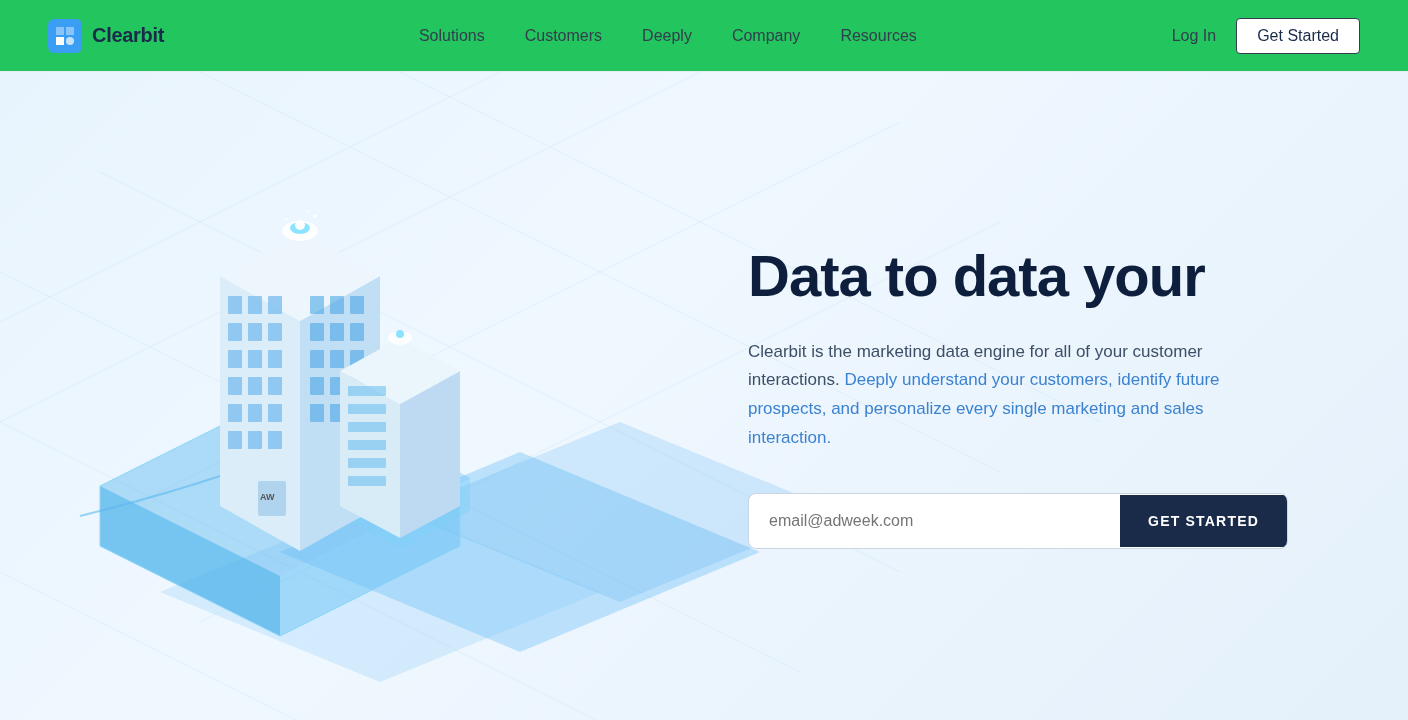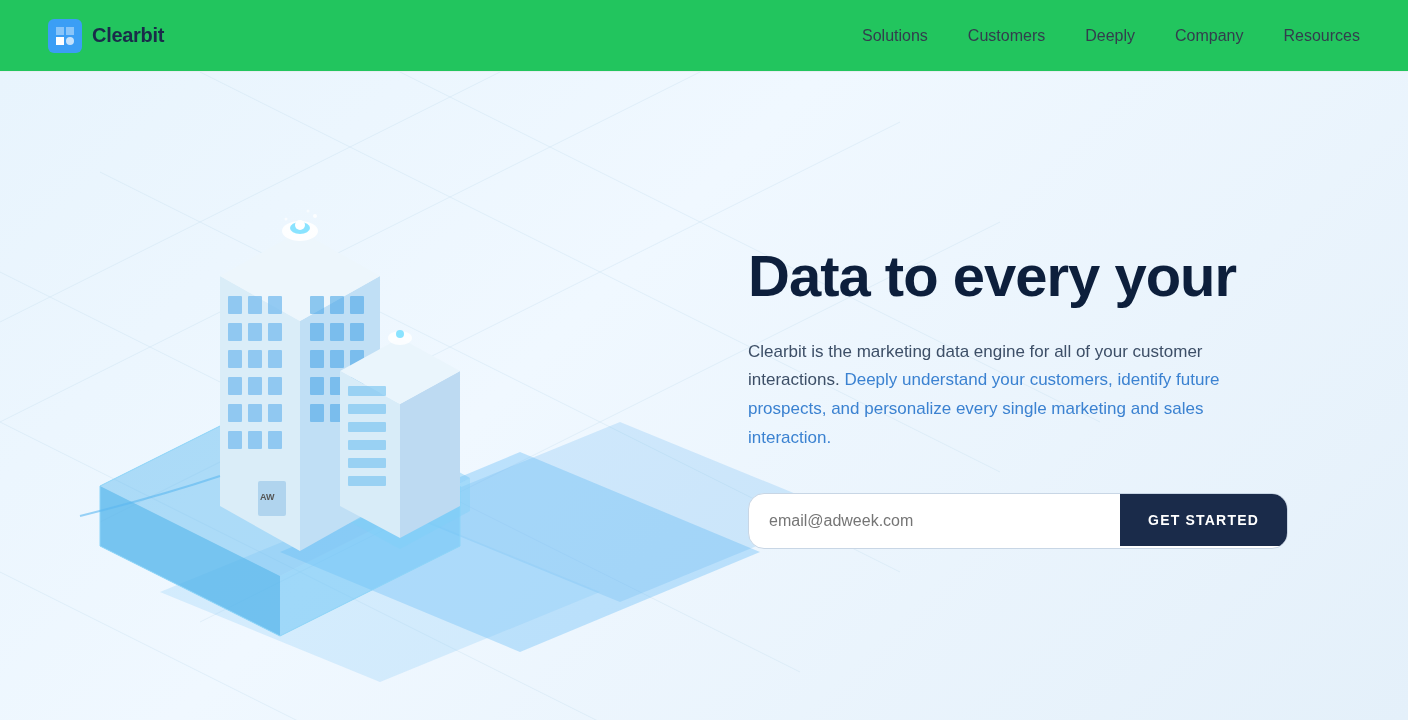--- a/index.html
+++ b/index.html
@@ -142,24 +142,24 @@
       margin-bottom: 40px;
       max-width: 500px;
     }
 
     .hero-description .highlight {
       color: #3b82d1;
     }
 
     .hero-cta {
       display: flex;
-      align-items: flex-start;
+      align-items: center;
       max-width: 540px;
       border: 1.5px solid #c8d6e5;
-      border-radius: 16px;
+      border-radius: 8px;
       overflow: hidden;
       background: #ffffff;
     }
 
     .hero-email-input {
       flex: 1;
       border: none;
       outline: none;
       padding: 18px 20px;
       font-size: 16px;
@@ -202,20 +202,24 @@
   </a>
 
   <ul class="nav-links">
     <li><a href="#">Solutions</a></li>
     <li><a href="#">Customers</a></li>
     <li><a href="#">Deeply</a></li>
     <li><a href="#">Company</a></li>
     <li><a href="#">Resources</a></li>
   </ul>
 
+  <div class="nav-actions">
+    <a class="nav-login" href="#">Log In</a>
+    <a class="nav-get-started" href="#">Get Started</a>
+  </div>
 </nav>
 
 <section class="hero">
 
   <svg class="hero-bg-lines" viewBox="0 0 1408 648" xmlns="http://www.w3.org/2000/svg">
 
     <g stroke="#c8dff0" stroke-width="0.8" opacity="0.5">
 
       <line x1="-100" y1="300" x2="700" y2="700"></line>
       <line x1="0" y1="200" x2="800" y2="600"></line>
@@ -319,21 +323,21 @@
 
       <ellipse cx="400" cy="222" rx="12" ry="7" fill="white" opacity="0.8"></ellipse>
       <circle cx="400" cy="218" r="4" fill="#7de0ff" opacity="0.9"></circle>
 
       <path d="M 80 400 Q 160 380 220 360" stroke="#5bb8f0" stroke-width="2" fill="none" opacity="0.6"></path>
     </svg>
   </div>
 
   <div class="hero-content">
     <h1 class="hero-title">
-      <span>Data to every your</span><br>
+      <span>Data to data your</span><br>
     </h1>
 
     <p class="hero-description">
       <span>Clearbit is the marketing data engine for all of your customer interactions.</span>
       <span class="highlight">Deeply understand your customers, identify future prospects, and personalize every single marketing and sales interaction.</span>
     </p>
 
     <div class="hero-cta">
       <input type="email" class="hero-email-input" placeholder="email@adweek.com" style="">
       <button class="hero-submit-btn">GET STARTED</button>

